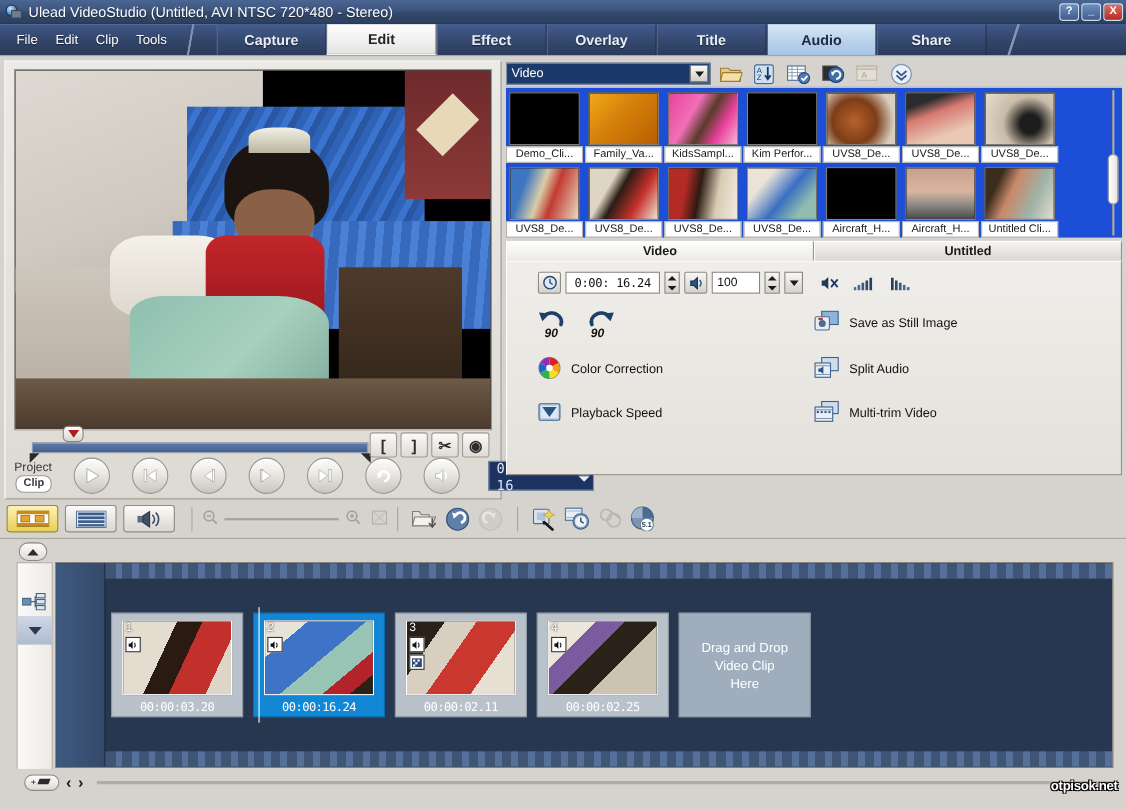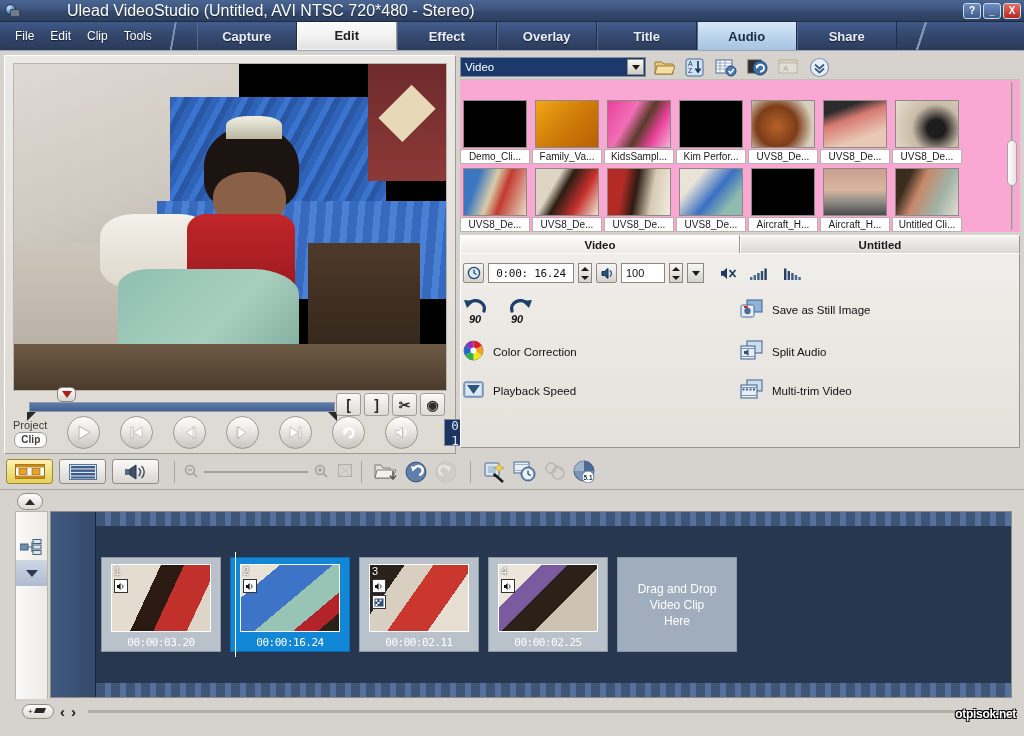--- a/index.html
+++ b/index.html
@@ -29,23 +29,23 @@
     width: 11px; height: 11px; border-radius: 50%;
     background: radial-gradient(circle at 35% 30%, #cfe4f5, #3f79b8 70%, #1d4a80);
     border: 1px solid #16365c;
   }
   .titlebar-icon .cam {
     position: absolute; left: 5px; top: 6px;
     width: 10px; height: 8px; background: #6e7c8c;
     border: 1px solid #3a4654; border-radius: 1px;
   }
   .titlebar-title {
-    color: #ffffff; font-size: 16px; flex: 1;
+    color: #ffffff; font-size: 13px; flex: 1;
     text-shadow: 0 1px 1px rgba(0,0,0,0.55);
-    white-space: nowrap; overflow: hidden; margin-left: 41px;
+    white-space: nowrap; overflow: hidden;
   }
   .win-btns { display: flex; gap: 2px; }
   .win-btn {
     width: 18px; height: 16px;
     border: 1px solid #c9dcee;
     border-radius: 3px;
     display: flex; align-items: center; justify-content: center;
     font-size: 10px; font-weight: bold; color: #ffffff;
     background: linear-gradient(to bottom, #6f8fc0, #3f5d8c);
     line-height: 1;
@@ -249,23 +249,23 @@
   .lib-combo .cbtn:after {
     content: ""; width: 0; height: 0;
     border-left: 4px solid transparent; border-right: 4px solid transparent;
     border-top: 5px solid #1a1a1a;
   }
   .lib-ico { width: 26px; height: 22px; display: flex; align-items: center; justify-content: center; }
   .lib-ico svg { display: block; }
 
   .lib-grid-wrap {
     position: relative; flex: 1;
-    background: #f9a8d4;
+    background: #1d4ed8;
     border-top: 1px solid #c2bfb9;
-    padding-top: 20px;
+    padding-top: 4px;
   }
   .lib-grid {
     display: grid; grid-template-columns: repeat(7, 70px);
     gap: 4px 2px;
     width: 510px;
   }
   .lib-item { width: 70px; }
   .lib-thumb {
     width: 64px; height: 48px; margin: 0 auto;
     border: 1px solid #8d8a84; background: #000;
@@ -304,21 +304,21 @@
   }
   .opt-tab.active {
     background: linear-gradient(to bottom, #fdfdfc, #eceae6);
     font-weight: bold;
   }
   .opt-body {
     flex: 1;
     background: linear-gradient(to bottom, #f0eeea, #e4e1db);
     border: 1px solid #ffffff;
     border-right-color: #97948e; border-bottom-color: #97948e;
-    padding: 8px 2px;
+    padding: 8px 28px;
   }
   .opt-row1 { display: flex; align-items: center; gap: 4px; height: 22px; }
   .sq-btn {
     width: 21px; height: 20px;
     background: linear-gradient(to bottom, #f8f7f5, #d5d2cc);
     border: 1px solid #8f8c86; border-radius: 2px;
     display: flex; align-items: center; justify-content: center;
   }
   .dur-field {
     width: 86px; height: 20px;

